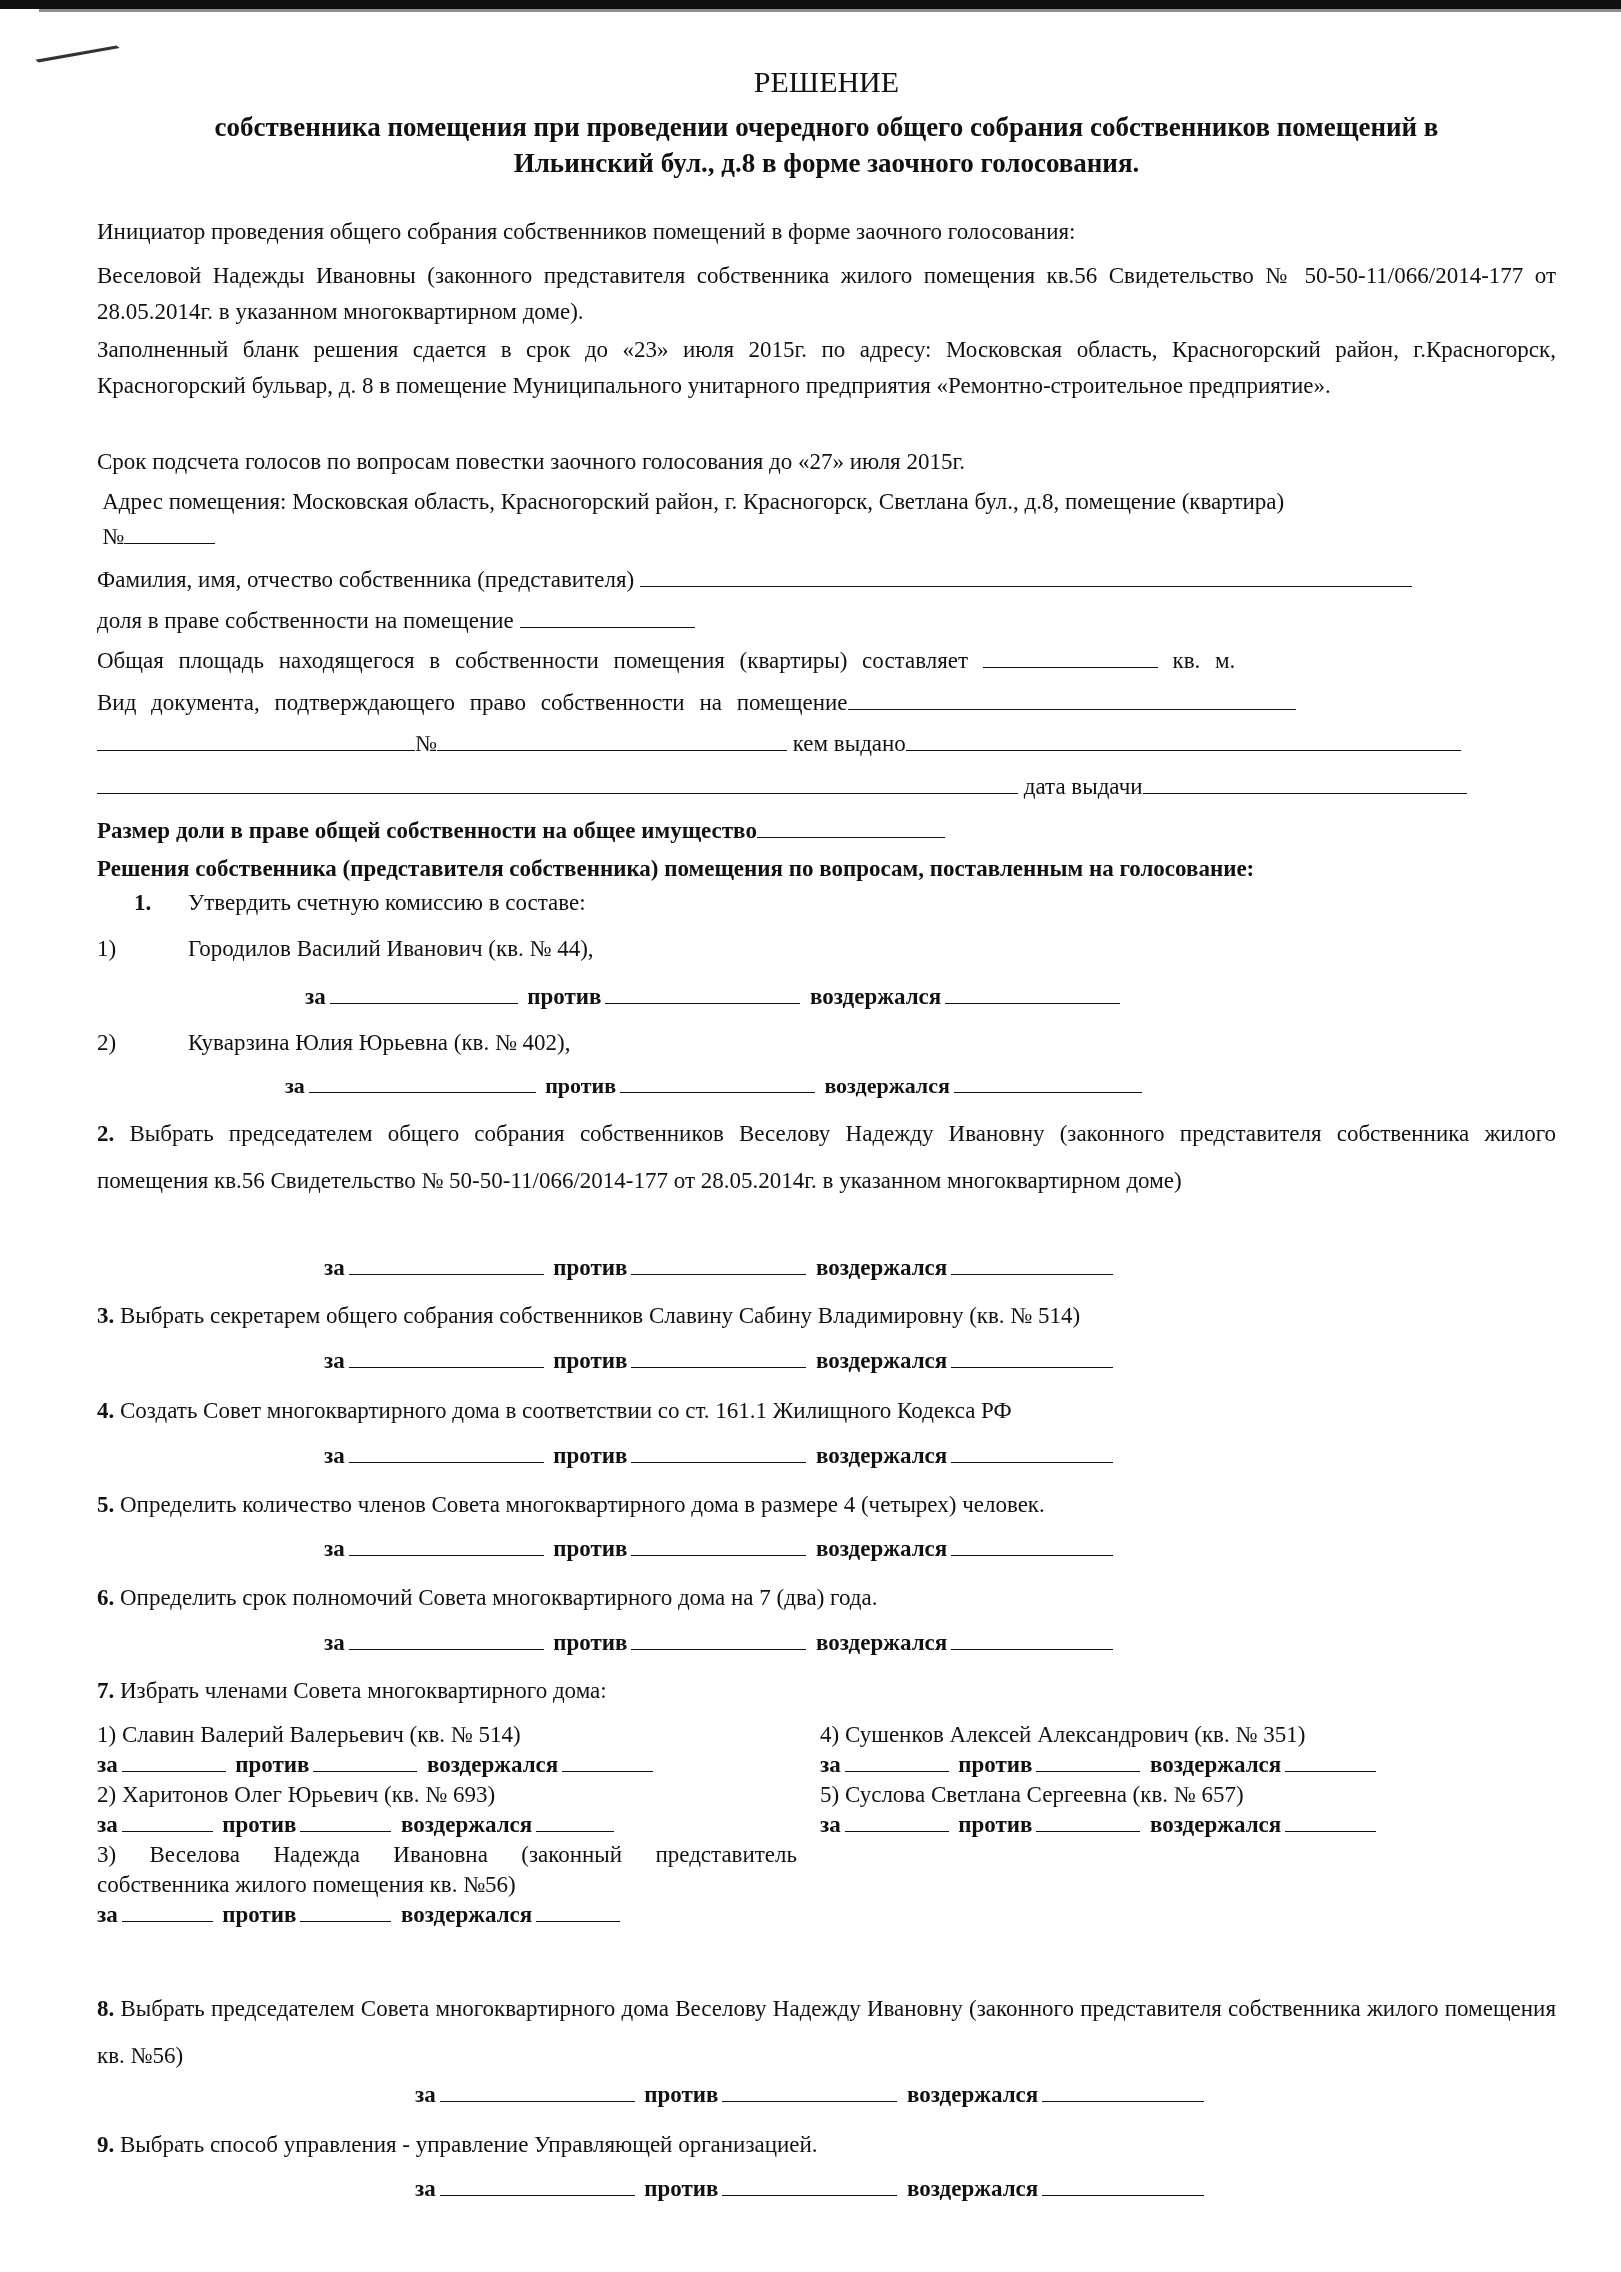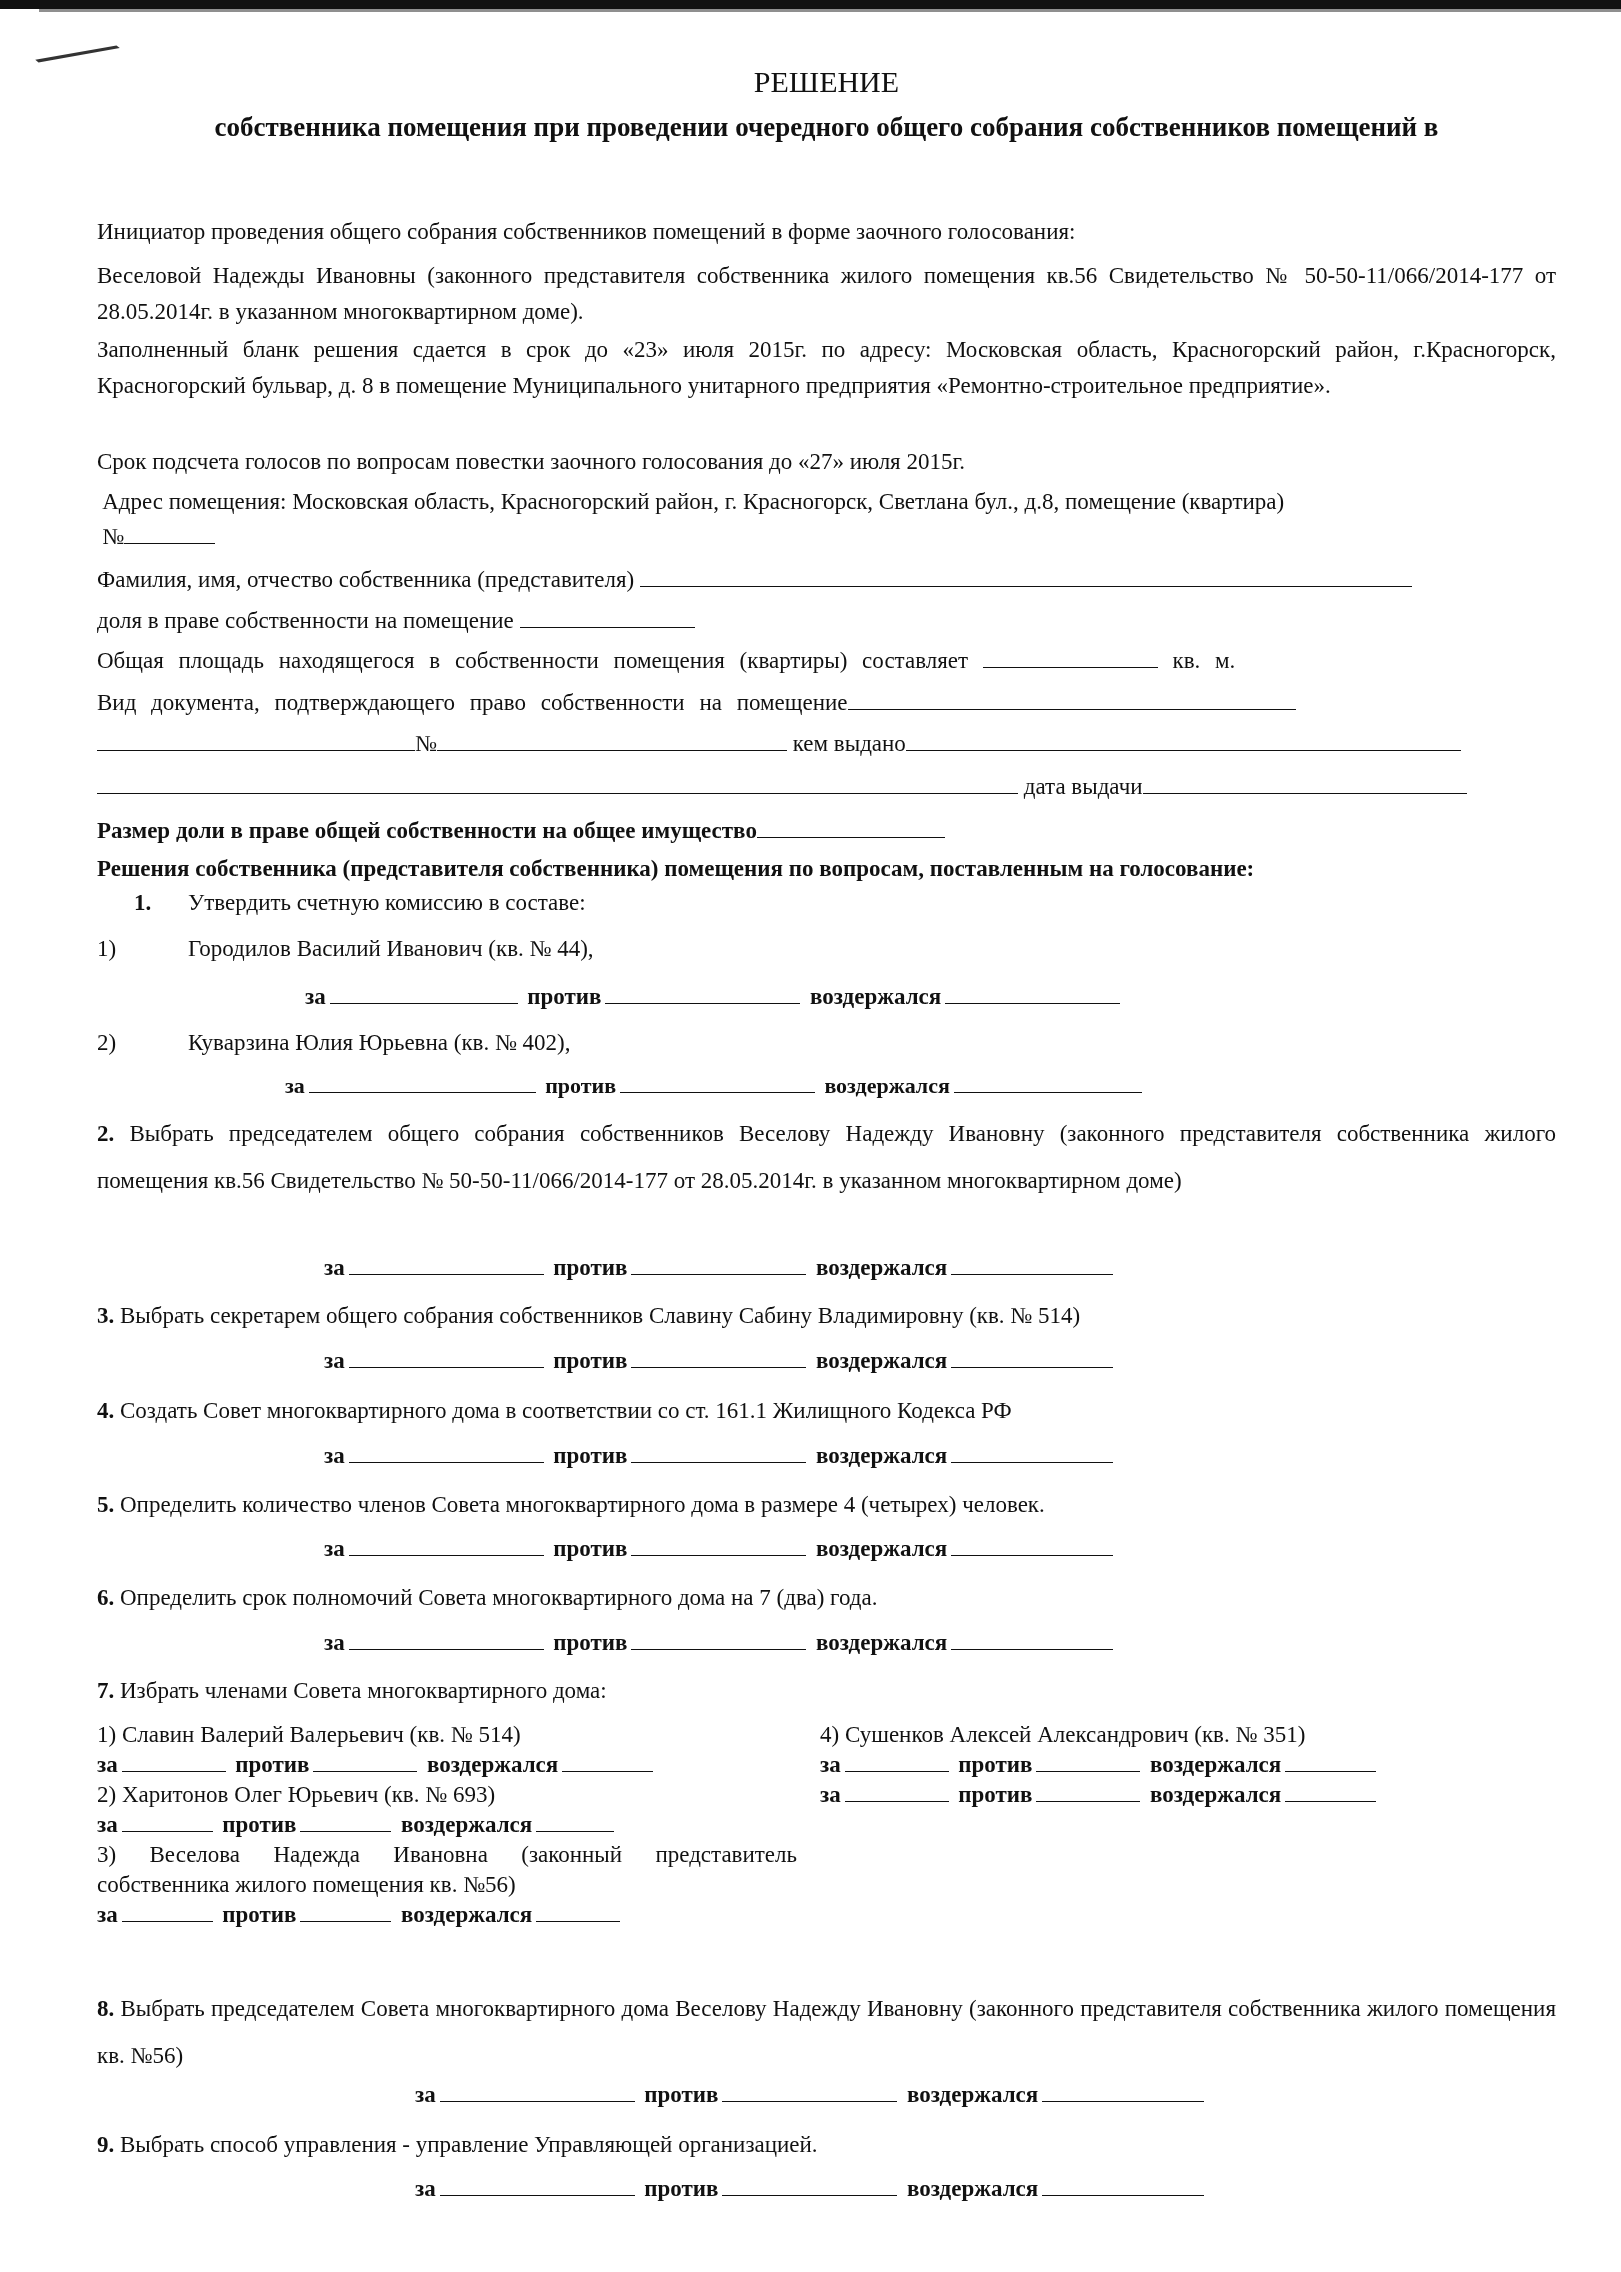--- a/index.html
+++ b/index.html
@@ -32,20 +32,21 @@
 <svg class="pen-mark" viewBox="0 0 160 40">
   <path d="M5 32 L130 10 L135 14 L10 36 Z" fill="#333"></path>
 </svg>
 
 <div class="page">
 
   <div class="abs title" style="top:65px">РЕШЕНИЕ</div>
 
   <div class="abs subtitle" style="top:109px">
     <div>собственника помещения при проведении очередного общего собрания собственников помещений в</div>
+    <div>Ильинский бул., д.8 в форме заочного голосования.</div>
   </div>
 
   <div class="abs p" style="top:214px">Инициатор проведения общего собрания собственников помещений в форме заочного голосования:</div>
   <div class="abs p just" style="top:258px">Веселовой Надежды Ивановны (законного представителя собственника жилого помещения кв.56 Свидетельство № 50-50-11/066/2014-177 от 28.05.2014г. в указанном многоквартирном доме).</div>
   <div class="abs p just" style="top:332px">Заполненный бланк решения сдается в срок до «23» июля 2015г. по адресу: Московская область, Красногорский район, г.Красногорск, Красногорский бульвар, д. 8 в помещение Муниципального унитарного предприятия «Ремонтно-строительное предприятие».</div>
   <div class="abs p" style="top:444px">Срок подсчета голосов по вопросам повестки заочного голосования до «27» июля 2015г.</div>
 
   <div class="abs p" style="top:484px; left:5.2px">Адрес помещения: Московская область, Красногорский район, г. Красногорск, Светлана бул., д.8, помещение (квартира)</div>
   <div class="abs p" style="top:519px; left:5.2px">
     <span>№</span><span class="u" style="width:91px"></span>
@@ -175,20 +176,21 @@
     </div>
   </div>
 
   <div class="abs col" style="top:1720px; left:723px">
     <div>4) Сушенков Алексей Александрович (кв. № 351)</div>
     <div class="vote">
       <span>за</span><span class="u" style="width:104px;height:19.5px"></span>
       <span>против</span><span class="u" style="width:104px;height:19.5px"></span>
       <span>воздержался</span><span class="u" style="width:91px;height:19.5px"></span>
     </div>
+    <div>5) Суслова Светлана Сергеевна (кв. № 657)</div>
     <div class="vote">
       <span>за</span><span class="u" style="width:104px;height:19.5px"></span>
       <span>против</span><span class="u" style="width:104px;height:19.5px"></span>
       <span>воздержался</span><span class="u" style="width:91px;height:19.5px"></span>
     </div>
   </div>
 
   <div class="abs p just" style="top:1985px; line-height:47px">
     <span class="b">8.</span>
     <span>Выбрать председателем Совета многоквартирного дома Веселову Надежду Ивановну (законного представителя собственника жилого помещения кв. №56)</span>

